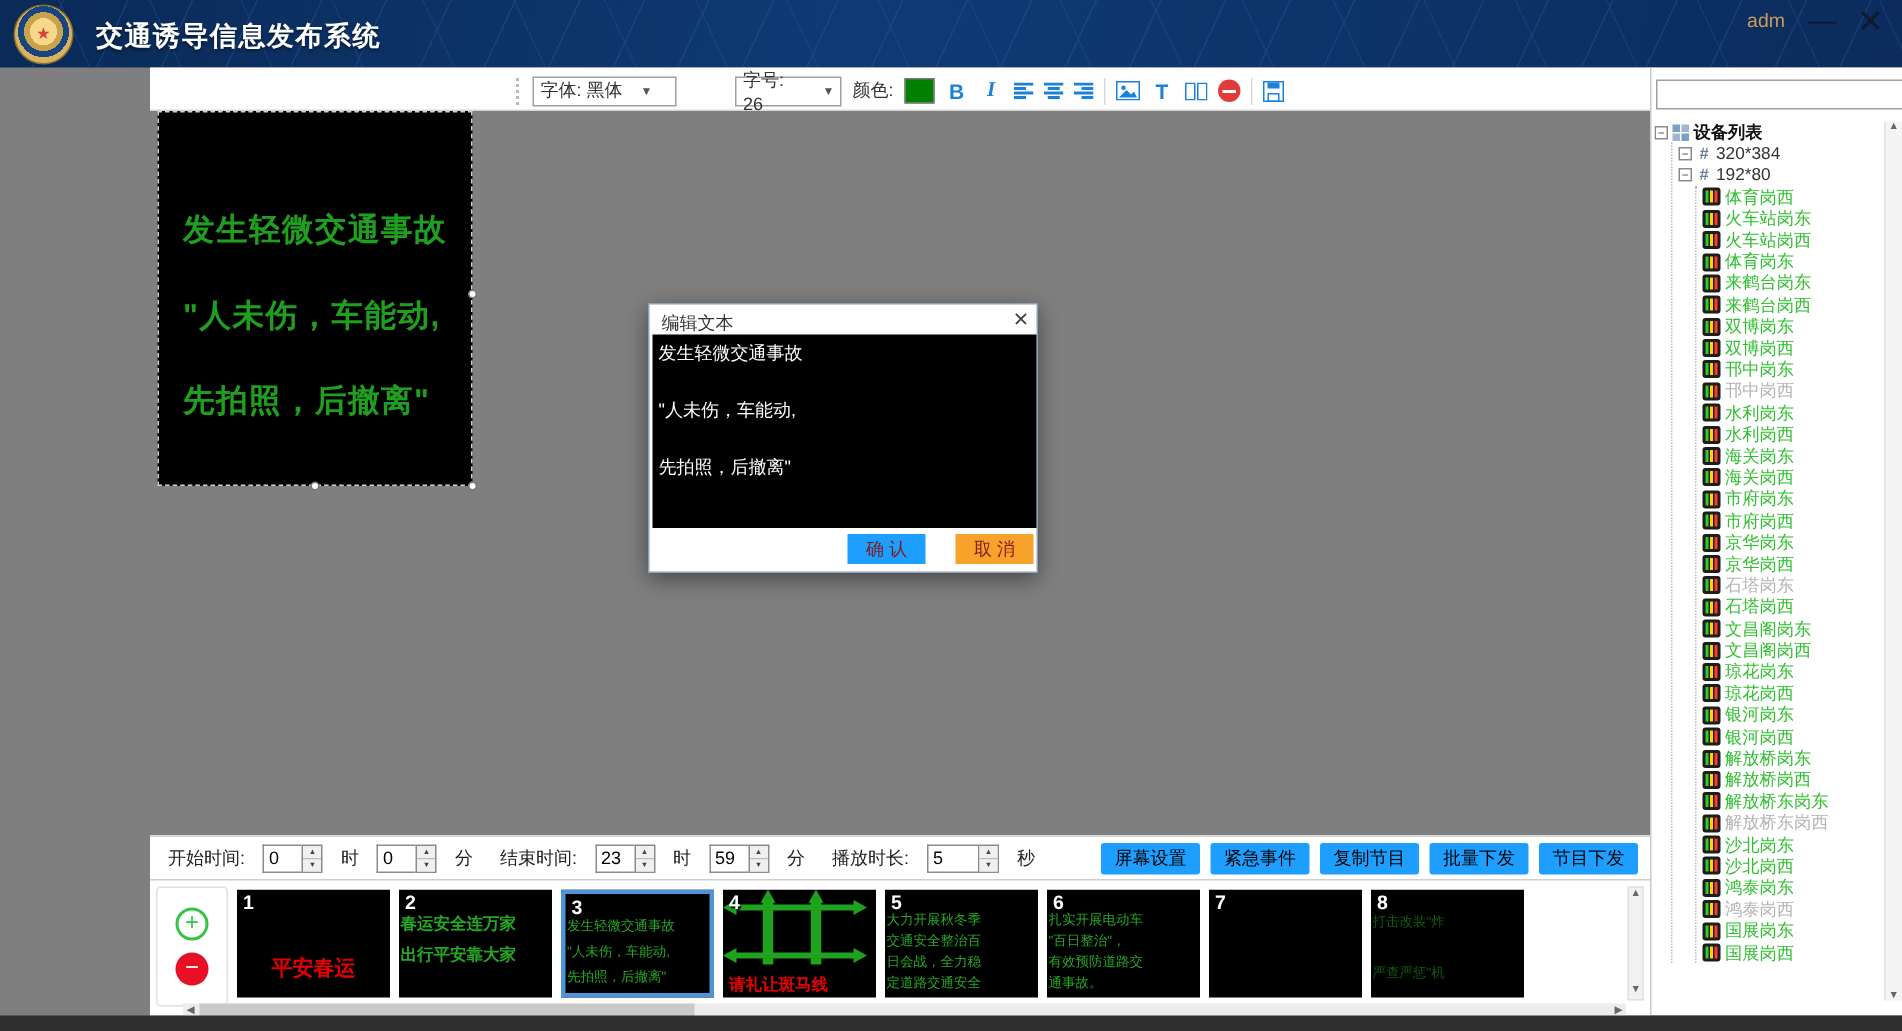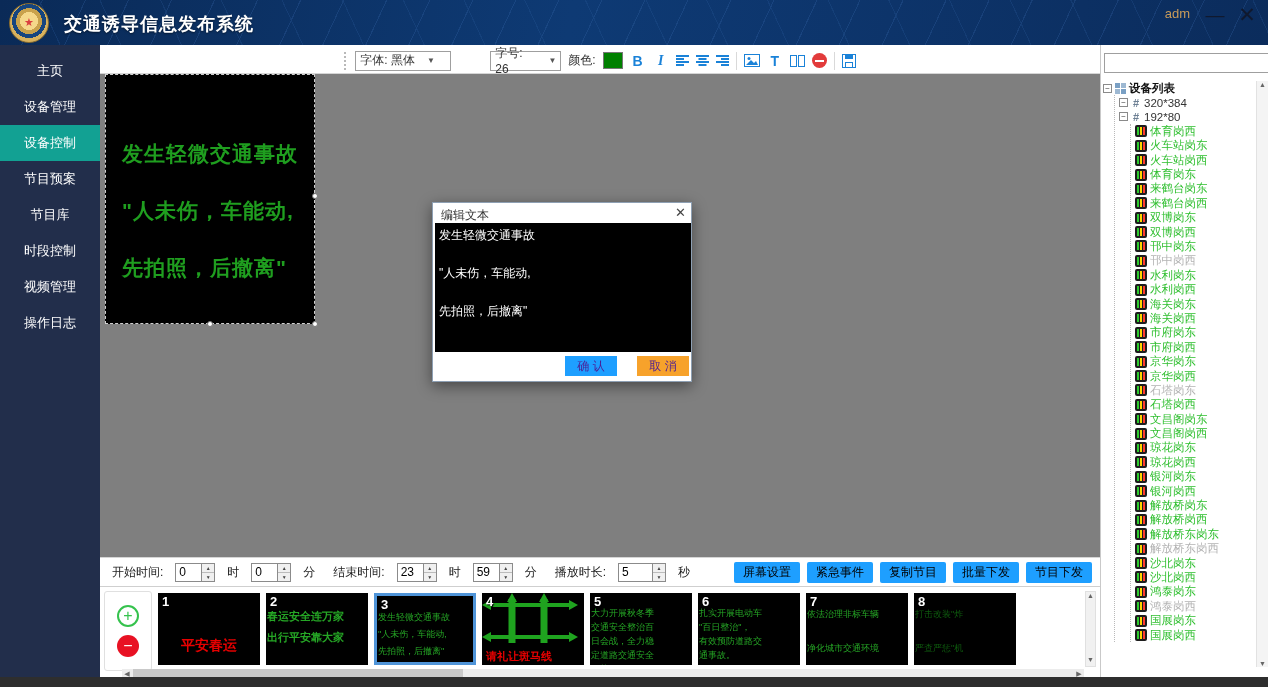--- a/index.html
+++ b/index.html
@@ -124,21 +124,21 @@
   .tree-scroll .arr { position:absolute; width:100%; font-size:7px; text-align:center; color:#666; cursor:pointer; }
 
   
   .dialog { position:absolute; left:432px; top:202px; width:260px; height:180px; background:#fff;
     border:1px solid #8ea0b4; box-shadow:0 4px 14px rgba(0,0,0,.45); z-index:50; }
   .dlg-title { position:absolute; left:8px; top:4px; font-size:12px; color:#333; }
   .dlg-close { position:absolute; right:5px; top:2px; font-size:13px; color:#444; cursor:pointer; }
   .dlg-text { position:absolute; left:2px; top:20px; width:256px; height:129px; background:#000; color:#fff;
     font-size:12px; line-height:19px; padding:3px 4px; white-space:pre-line; overflow:hidden; cursor:text; }
   .dlg-btns { position:absolute; right:2px; bottom:5px; display:flex; gap:20px; }
-  .dlg-btn { border:none; color:#4c1d95; font-size:12px; width:52px; height:20px; cursor:pointer;
+  .dlg-btn { border:none; color:#7f1d1d; font-size:12px; width:52px; height:20px; cursor:pointer;
     font-family:"Liberation Sans",sans-serif; }
   .dlg-confirm { background:#1e9fff; }
   .dlg-cancel { background:#f7a22b; }
 
   .bottom-strip { position:absolute; left:0; top:677px; width:1268px; height:10px; background:#2e2e2e; }
 
   svg { display:block; }
 </style>
 </head>
 <body>
@@ -149,30 +149,20 @@
     <div class="net"></div>
     <div class="logo">
       <span class="star">★</span>
     </div>
     <div class="app-title">交通诱导信息发布系统</div>
     <div class="user-name">adm</div>
     <div class="win-btn win-min">—</div>
     <div class="win-btn win-close">✕</div>
   </div>
 
-  <nav class="sidebar">
-      <div class="side-item">主页</div>
-      <div class="side-item">设备管理</div>
-      <div class="side-item active">设备控制</div>
-      <div class="side-item">节目预案</div>
-      <div class="side-item">节目库</div>
-      <div class="side-item">时段控制</div>
-      <div class="side-item">视频管理</div>
-      <div class="side-item">操作日志</div>
-    </nav>
 
   <div class="main">
 
     <div class="toolbar">
       <div class="gripper"></div>
       <div class="combo font">
         <span>字体: 黑体</span>
         <span class="caret">▼</span>
       </div>
       <div class="combo size">
@@ -369,25 +359,20 @@
             <span class="thumb-num">6</span>
             <div class="thumb-text" style="color: rgb(37, 166, 37); font-size: 9px; line-height: 14px;">
               <div>扎实开展电动车</div>
               <div>"百日整治"，</div>
               <div>有效预防道路交</div>
               <div>通事故。</div>
             </div>
           </div>
           <div class="thumb">
             <span class="thumb-num">7</span>
-            <div class="thumb-text" style="color: rgb(37, 166, 37); font-size: 9px; line-height: 17px;">
-              <div>依法治理非标车辆</div>
-              <div>&nbsp;</div>
-              <div>净化城市交通环境</div>
-            </div>
           </div>
           <div class="thumb">
             <span class="thumb-num">8</span>
             <div class="thumb-text" style="color: rgb(14, 92, 14); font-size: 9px; line-height: 17px;">
               <div>打击改装"炸</div>
               <div>&nbsp;</div>
               <div>严查严惩"机</div>
             </div>
           </div>
         </div>

